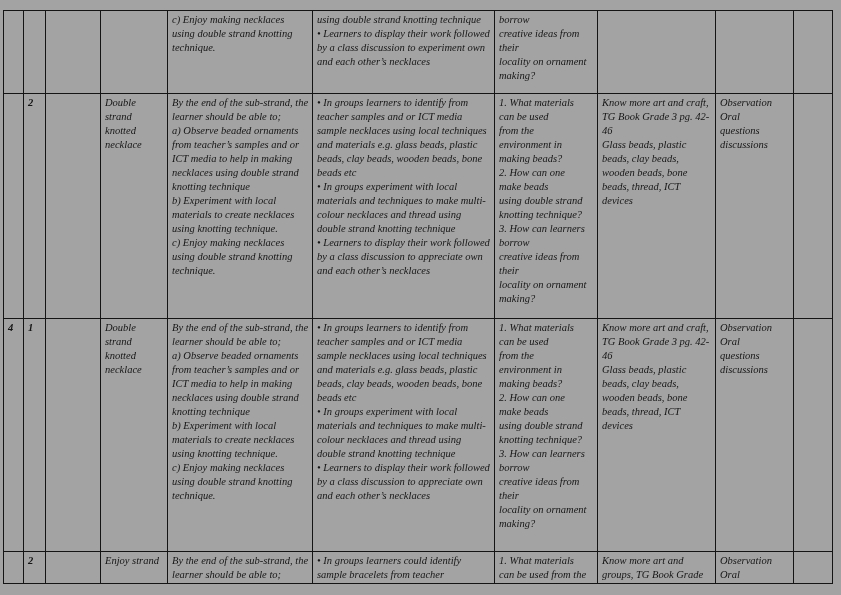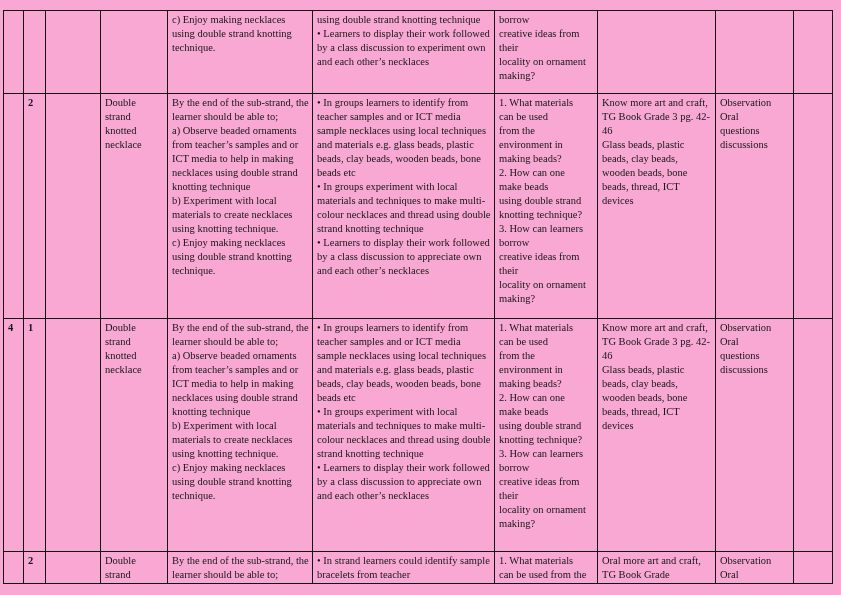--- a/index.html
+++ b/index.html
@@ -4,22 +4,23 @@
 <style>
   html, body {
     margin: 0;
     padding: 0;
     background: #ffffff;
   }
   .page {
     position: relative;
     width: 841px;
     height: 595px;
-    background: #f9a8d4;
+    background: #a3a3a3;
     overflow: hidden;
+    font-style: italic;
   }
   table.sow {
     border-collapse: collapse;
     table-layout: fixed;
     position: absolute;
     left: 3px;
     top: 10px;
     width: 829px;
     border: 1px solid #141414;
   }
@@ -153,25 +154,25 @@
         <td class="c-assess">Observation
 Oral
 questions
 discussions</td>
         <td class="c-remarks"></td>
       </tr>
       <tr class="r3">
         <td class="c-week"></td>
         <td class="c-lesson">2</td>
         <td class="c-strand"></td>
-        <td class="c-substrand">Double strand</td>
+        <td class="c-substrand">Enjoy strand</td>
         <td class="c-outcomes">By the end of the sub-strand, the learner should be able to;</td>
-        <td class="c-exper">• In strand learners could identify sample bracelets from teacher</td>
+        <td class="c-exper">• In groups learners could identify sample bracelets from teacher</td>
         <td class="c-inquiry">1. What materials
 can be used from the</td>
-        <td class="c-resources">Oral more art and craft, TG Book Grade</td>
+        <td class="c-resources">Know more art and groups, TG Book Grade</td>
         <td class="c-assess">Observation
 Oral</td>
         <td class="c-remarks"></td>
       </tr>
     </tbody>
   </table>
 </div>
 
 </body></html>

